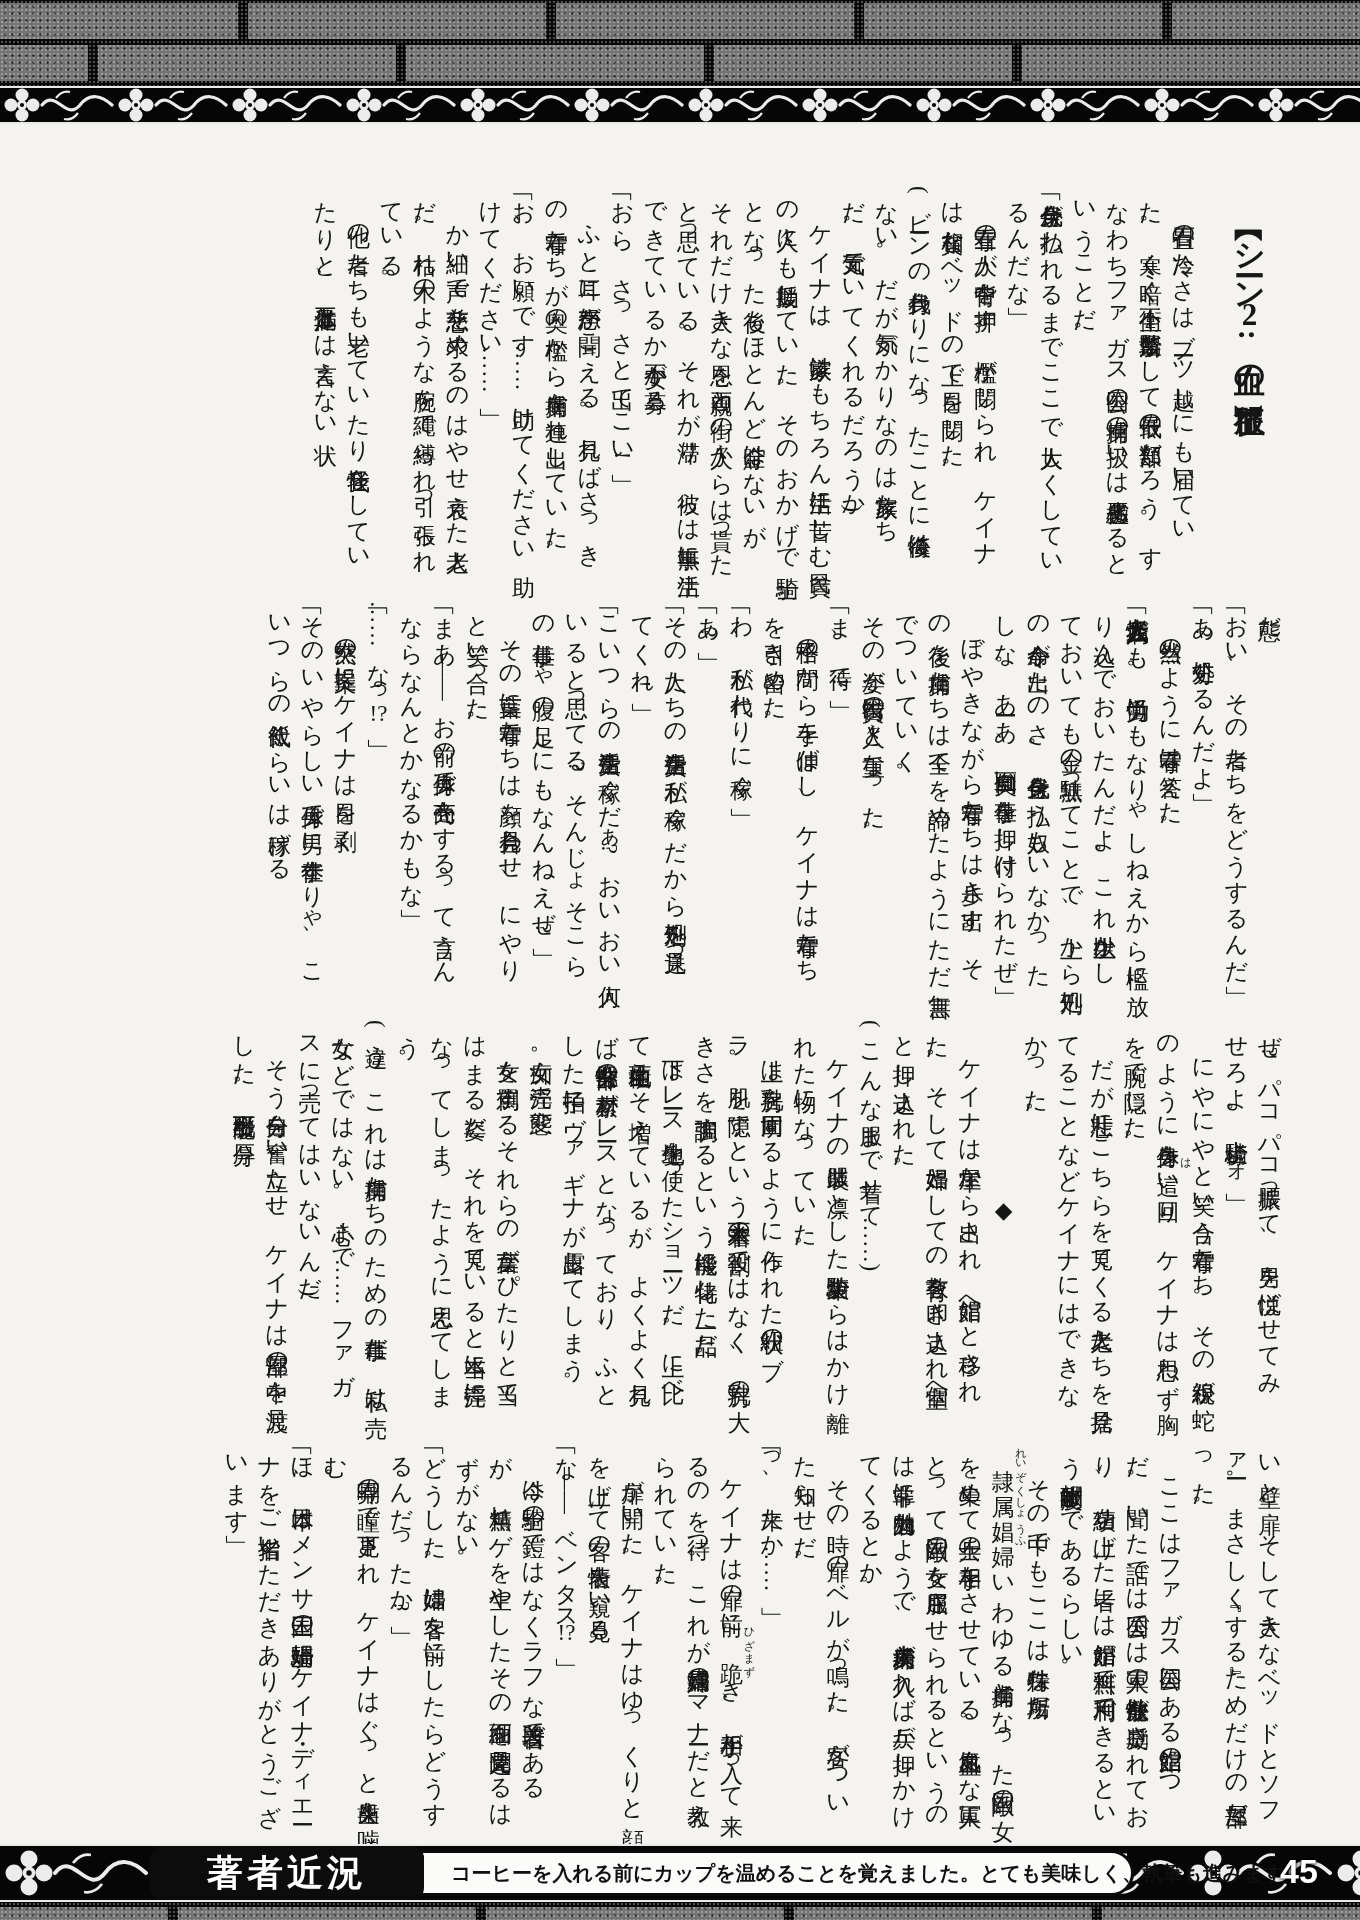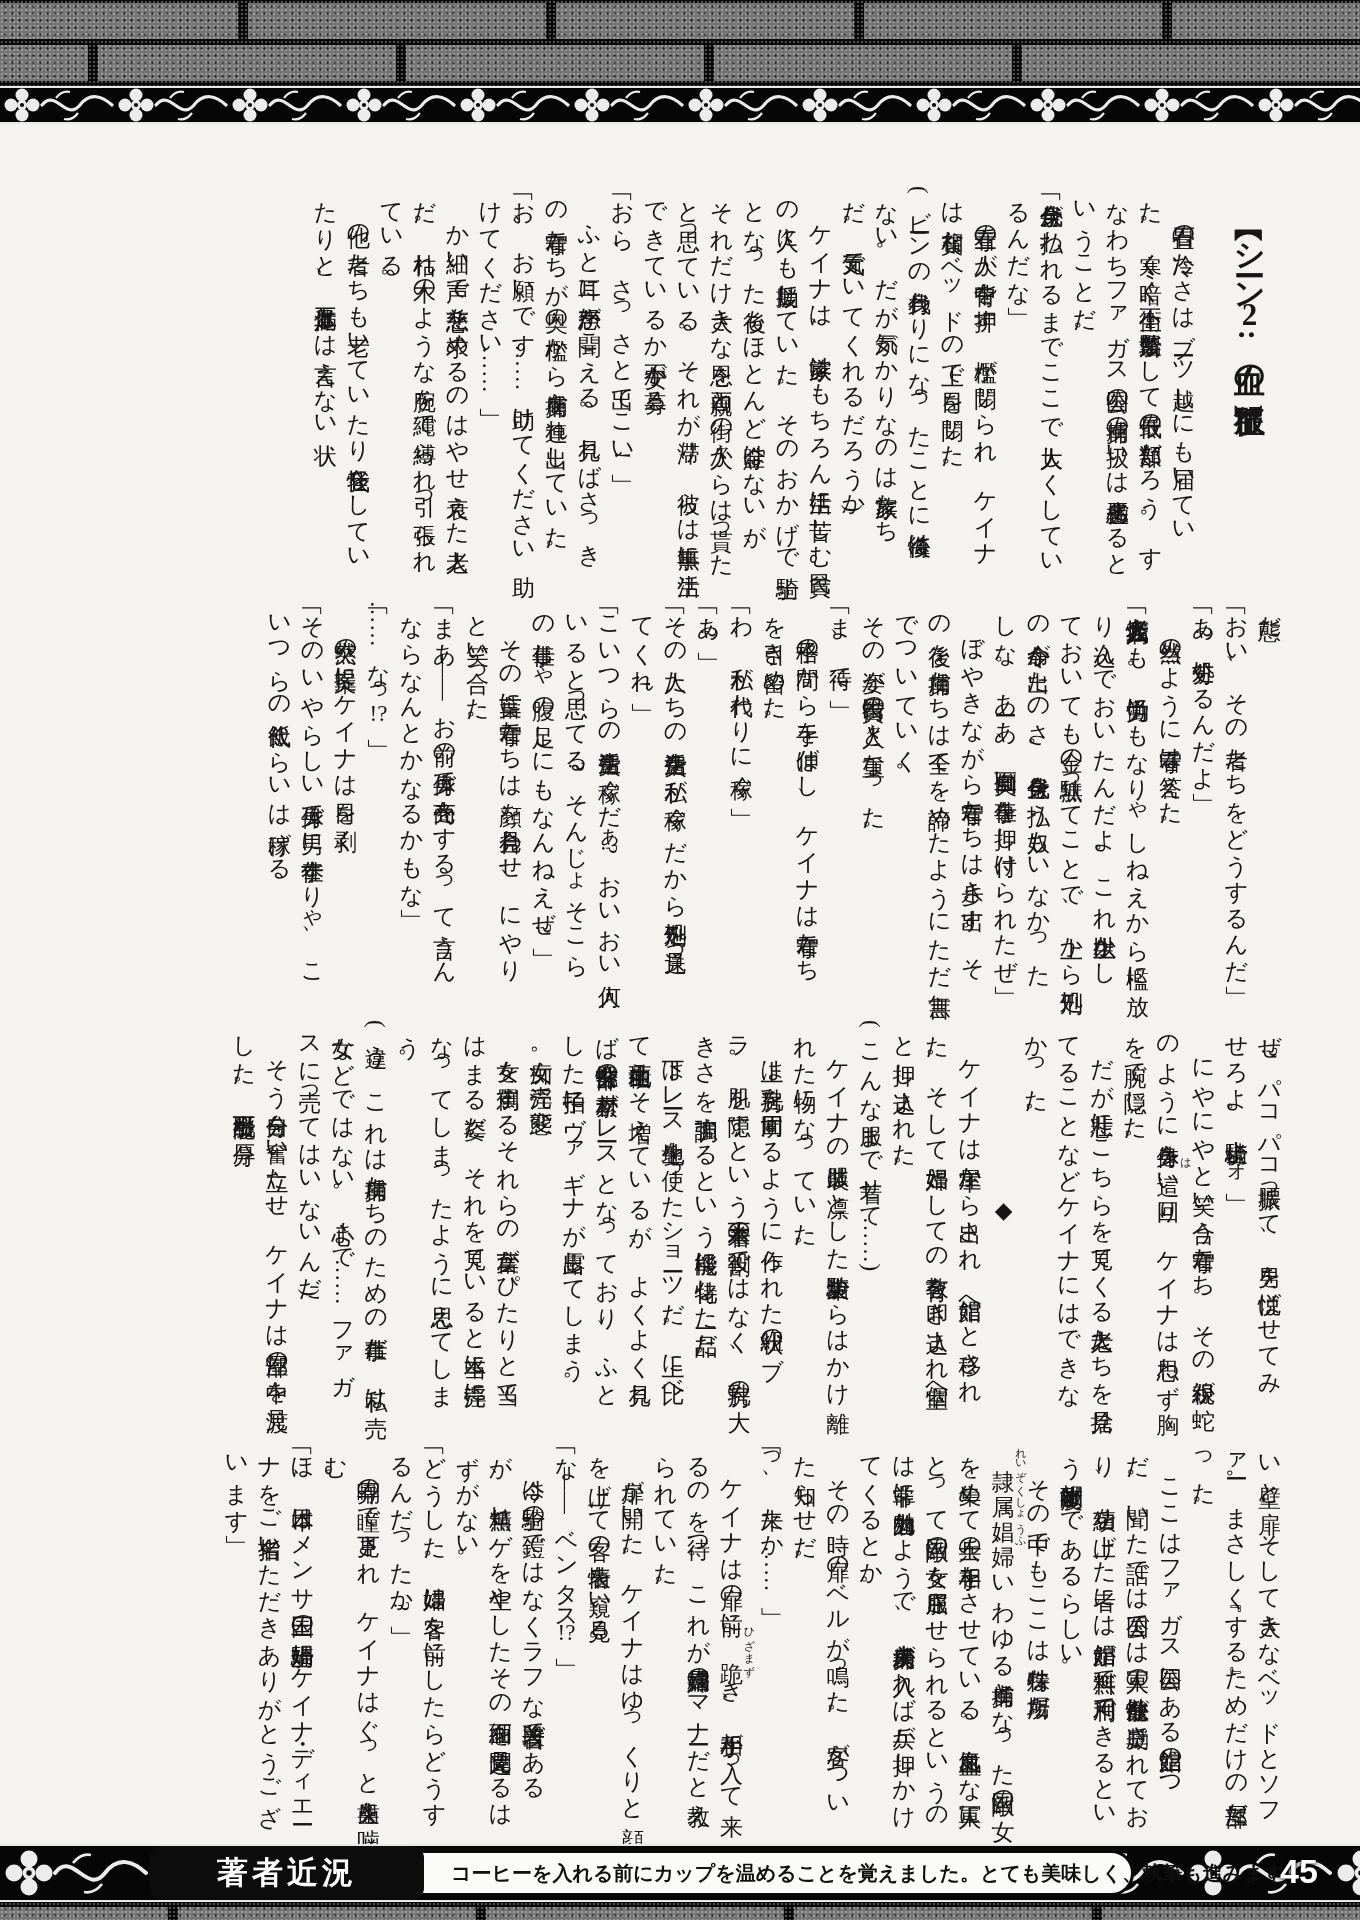--- a/index.html
+++ b/index.html
@@ -63,21 +63,21 @@
   }
   .author-comment{
     position:absolute;left:300px;top:0;height:40px;line-height:40px;
     font-family:Liberation Sans, sans-serif;
     font-weight:700;font-size:20px;color:#101010;white-space:nowrap;
   }
   .author-label{
     position:absolute;left:150px;top:0px;width:274px;height:54px;
     background:#0c0c0c;border-radius:12px;
     color:#fff;font-family:"Liberation Sans","DejaVu Sans",sans-serif;
-    font-weight:700;font-size:31px;letter-spacing:4px;
+    font-weight:700;font-size:36px;letter-spacing:4px;
     text-align:center;line-height:54px;
   }
   .page-number{
     position:absolute;right:26px;top:6px;width:70px;
     color:#fff;font-family:"Liberation Sans","DejaVu Sans",sans-serif;
     font-size:34px;font-weight:700;text-align:center;
     text-shadow:0 0 4px #000,0 0 2px #000;
   }
 </style>
 </head>

